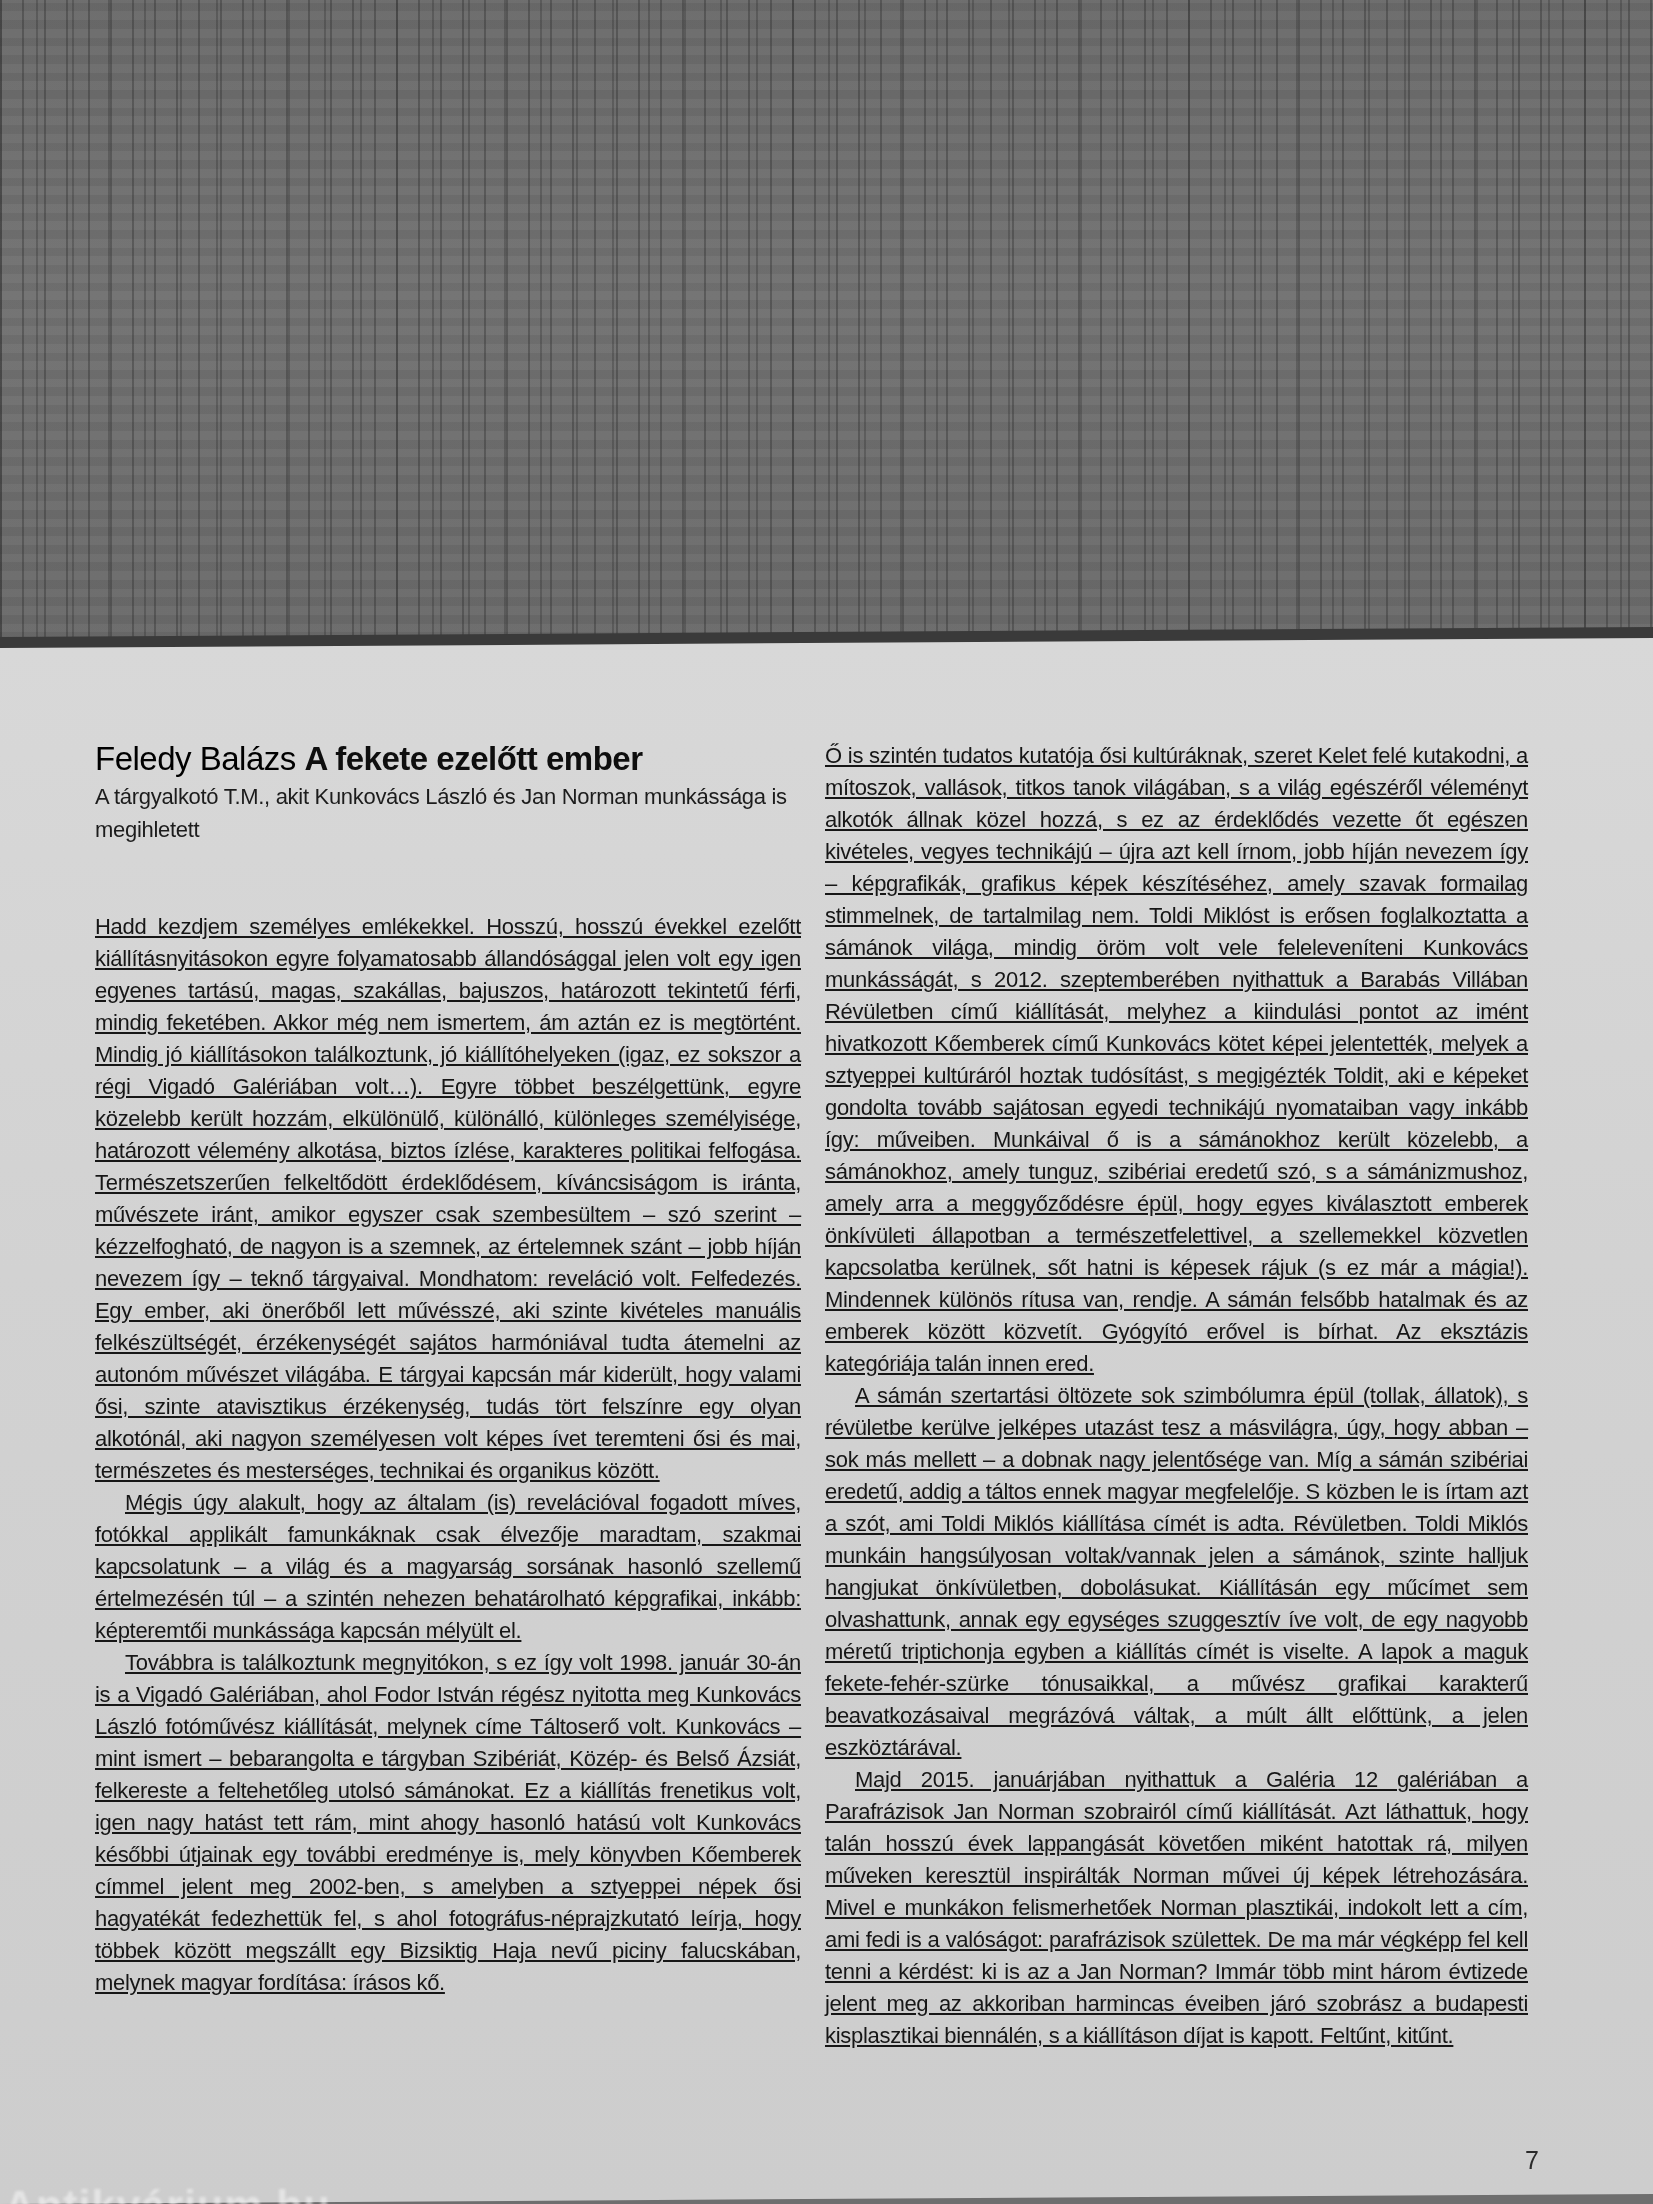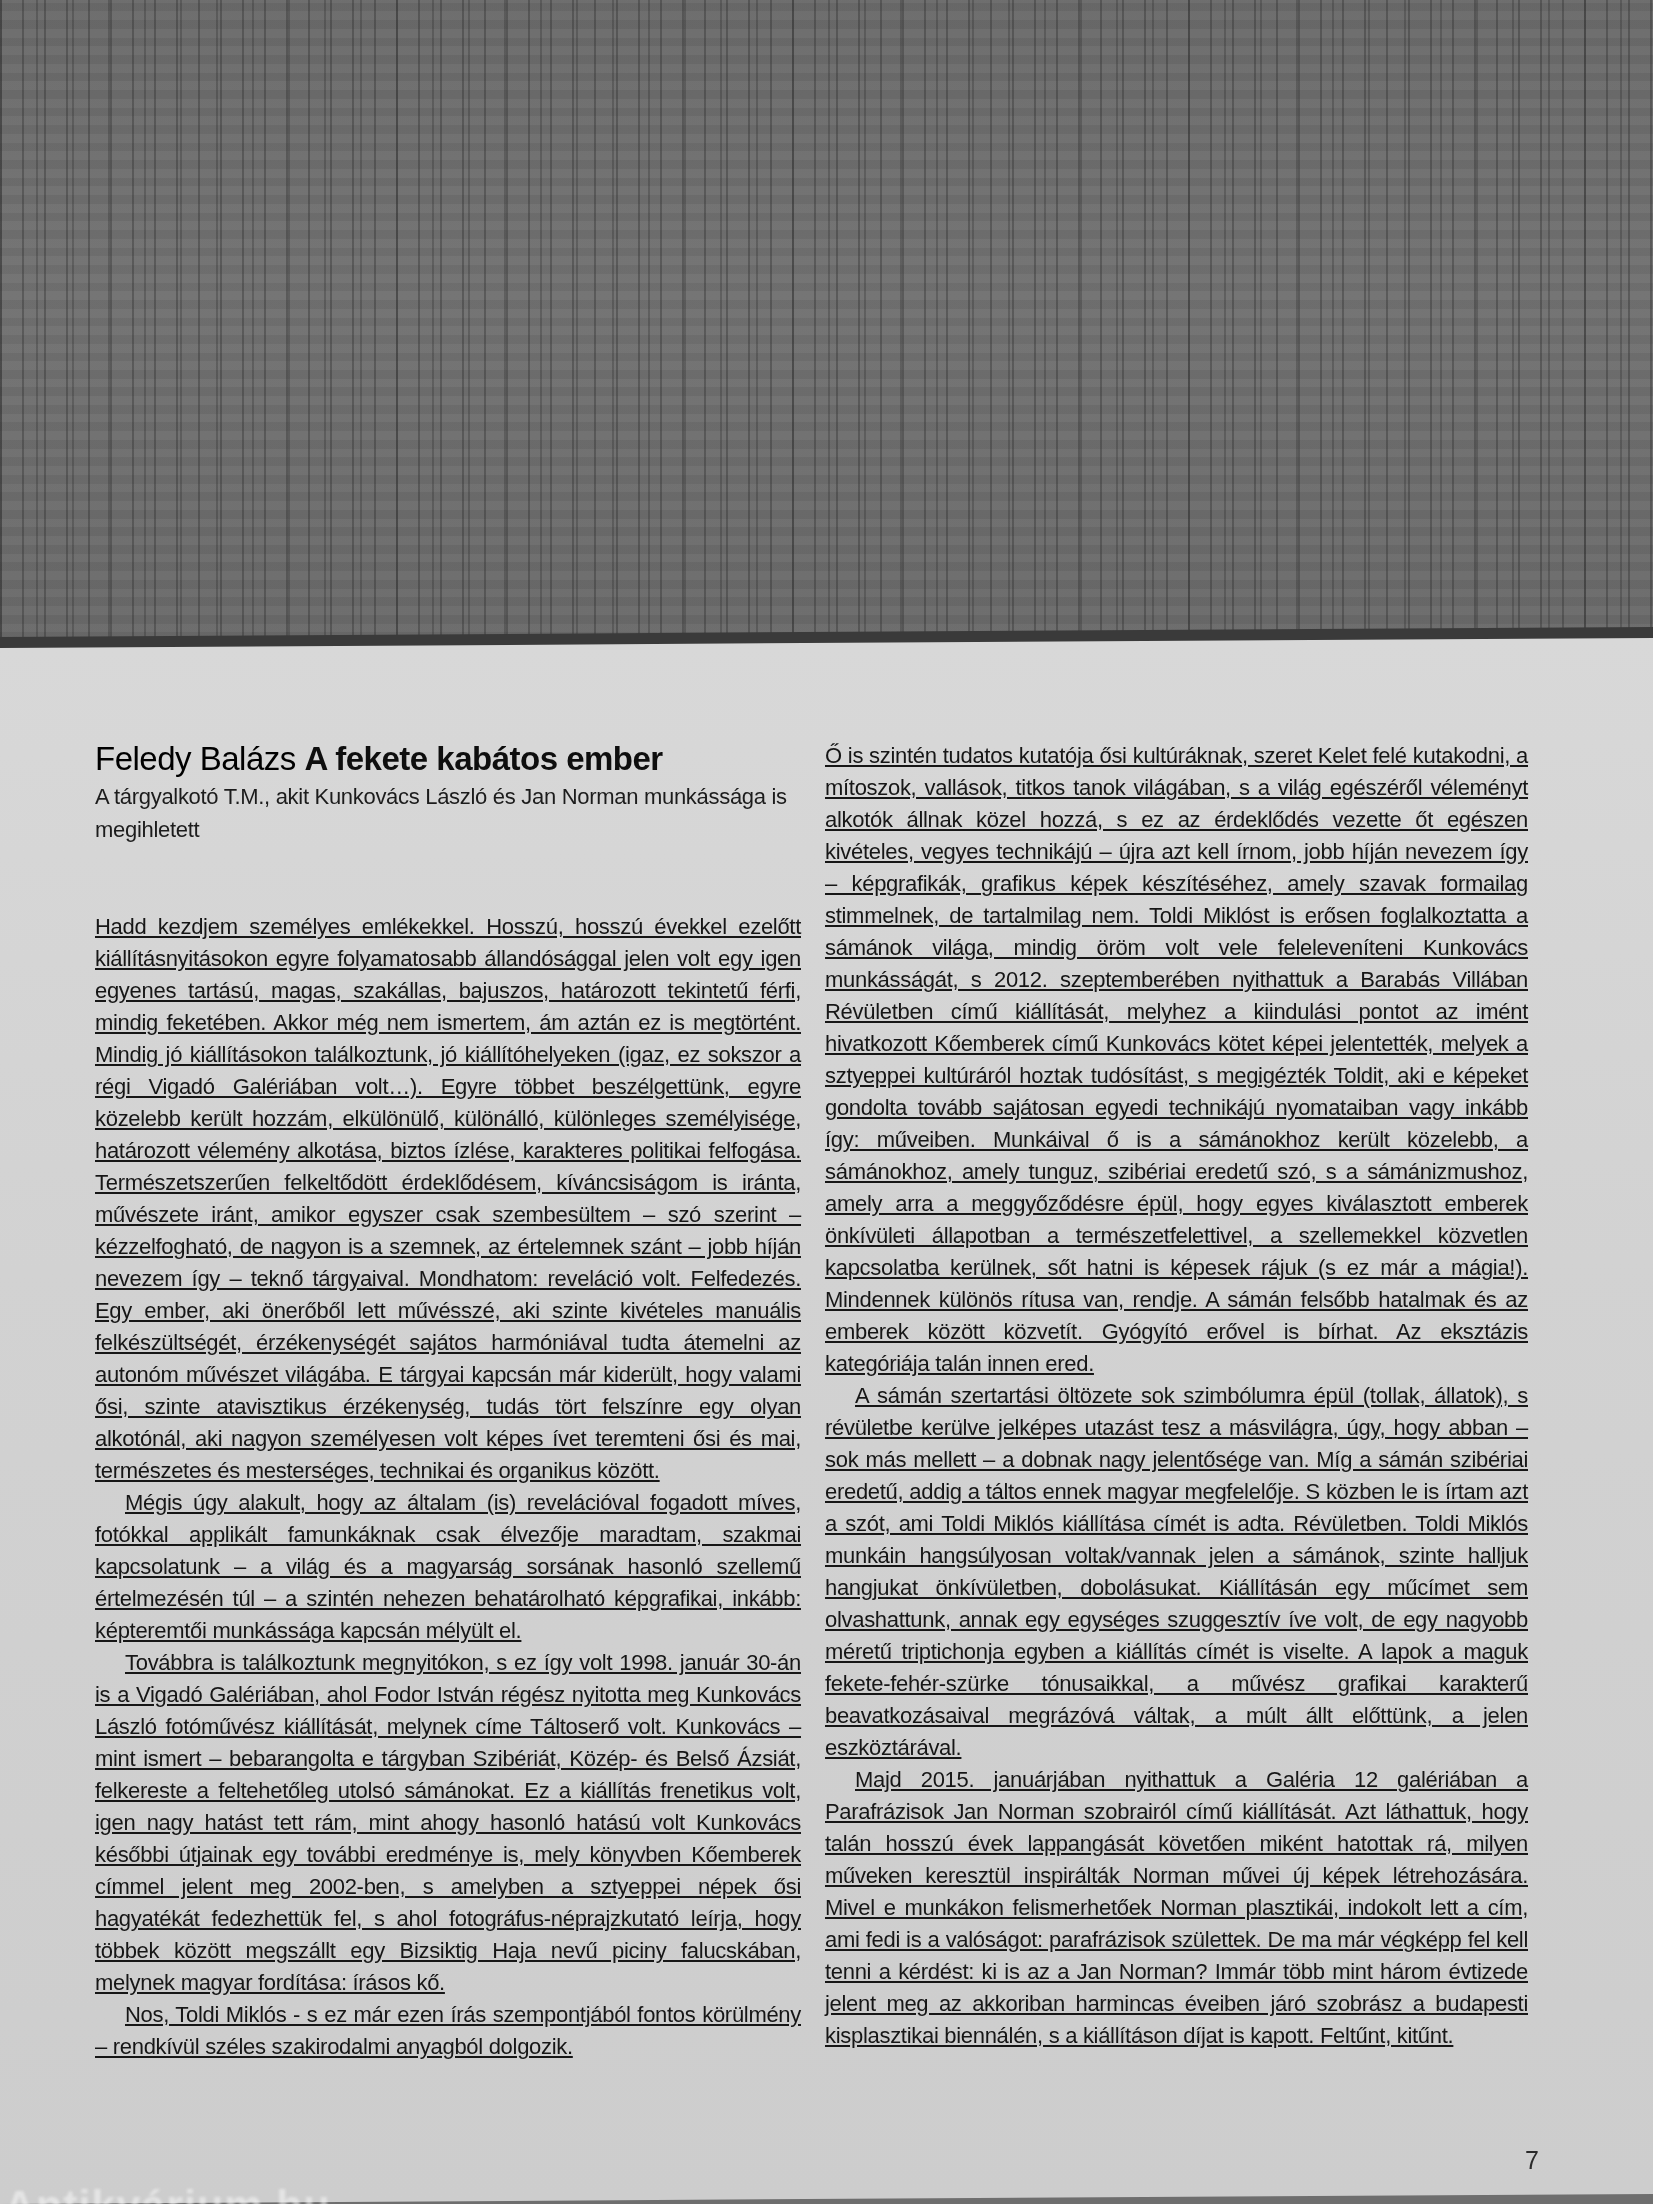--- a/index.html
+++ b/index.html
@@ -125,30 +125,29 @@
 </head>
 <body>
 
 <div class="backdrop"></div>
 <div class="cover-edge"></div>
 <div class="page"></div>
 
 <div class="heading">
   <div class="line1">
     <span class="author">Feledy Balázs</span>
-    <span class="title">A fekete kabátos ember</span>
+    <span class="title">A fekete ezelőtt ember</span>
   </div>
   <div class="subtitle">A tárgyalkotó T.M., akit Kunkovács László és Jan Norman munkássága is megihletett</div>
 </div>
 
 <div class="column col-left">
   <p class="para">Hadd kezdjem személyes emlékekkel. Hosszú, hosszú évekkel ezelőtt kiállításnyitásokon egyre folyamatosabb állandósággal jelen volt egy igen egyenes tartású, magas, szakállas, bajuszos, határozott tekintetű férfi, mindig feketében.  Akkor még nem ismertem, ám aztán ez is megtörtént. Mindig jó kiállításokon találkoztunk, jó kiállítóhelyeken (igaz, ez sokszor a régi Vigadó Galériában volt…). Egyre többet beszélgettünk, egyre közelebb került hozzám, elkülönülő, különálló, különleges személyisége, határozott vélemény alkotása, biztos ízlése, karakteres politikai felfogása. Természetszerűen felkeltődött érdeklődésem, kíváncsiságom is iránta, művészete iránt, amikor egyszer csak szembesültem – szó szerint – kézzelfogható, de nagyon is a szemnek, az értelemnek szánt – jobb híján nevezem így – teknő tárgyaival. Mondhatom: reveláció volt. Felfedezés. Egy ember, aki önerőből lett művésszé, aki szinte kivételes manuális felkészültségét, érzékenységét sajátos harmóniával tudta átemelni az autonóm művészet világába. E tárgyai kapcsán már kiderült, hogy valami ősi, szinte atavisztikus érzékenység, tudás tört felszínre egy olyan alkotónál, aki nagyon személyesen volt képes ívet teremteni ősi és mai, természetes és mesterséges, technikai és organikus között.</p>
   <p class="para indent">Mégis úgy alakult, hogy az általam (is) revelációval fogadott míves, fotókkal applikált famunkáknak csak élvezője maradtam, szakmai kapcsolatunk – a világ és a magyarság sorsának hasonló szellemű értelmezésén túl – a szintén nehezen behatárolható képgrafikai, inkább: képteremtői munkássága kapcsán mélyült el.</p>
   <p class="para indent">Továbbra is találkoztunk megnyitókon, s ez  így volt 1998. január 30-án is a Vigadó Galériában, ahol Fodor István régész nyitotta meg Kunkovács László fotóművész kiállítását, melynek címe Táltoserő volt. Kunkovács – mint ismert – bebarangolta e tárgyban Szibériát, Közép- és Belső Ázsiát, felkereste a feltehetőleg utolsó sámánokat. Ez a kiállítás frenetikus volt, igen nagy hatást tett rám, mint ahogy hasonló hatású volt Kunkovács későbbi útjainak egy további eredménye is, mely könyvben Kőemberek címmel jelent meg 2002-ben, s  amelyben a sztyeppei népek ősi hagyatékát fedezhettük fel, s ahol fotográfus-néprajzkutató leírja, hogy többek között megszállt egy Bizsiktig Haja nevű piciny falucskában, melynek magyar fordítása: írásos kő.</p>
-  <p class="para indent">Nos, Toldi Miklós - s ez már ezen írás szempontjából fontos körülmény – rendkívül széles szakirodalmi anyagból dolgozik.</p>
 </div>
 
 <div class="column col-right">
   <p class="para">Ő is szintén tudatos kutatója ősi kultúráknak, szeret Kelet felé kutakodni, a mítoszok, vallások, titkos tanok világában, s a világ egészéről véleményt alkotók állnak közel hozzá, s ez az érdeklődés vezette őt egészen kivételes, vegyes technikájú – újra azt kell írnom, jobb híján nevezem így – képgrafikák, grafikus képek készítéséhez, amely szavak formailag stimmelnek, de tartalmilag nem. Toldi Miklóst is erősen foglalkoztatta a sámánok világa, mindig öröm volt vele feleleveníteni Kunkovács munkásságát, s 2012. szeptemberében nyithattuk a Barabás Villában Révületben című kiállítását, melyhez a kiindulási pontot az imént hivatkozott Kőemberek című Kunkovács kötet képei jelentették, melyek a sztyeppei kultúráról hoztak tudósítást, s megigézték Toldit, aki e képeket gondolta tovább sajátosan egyedi technikájú nyomataiban vagy inkább így: műveiben. Munkáival ő is a sámánokhoz került közelebb, a sámánokhoz, amely tunguz, szibériai eredetű szó, s a sámánizmushoz, amely arra a meggyőződésre épül, hogy egyes kiválasztott emberek önkívületi állapotban a természetfelettivel, a szellemekkel közvetlen kapcsolatba kerülnek, sőt hatni is képesek rájuk (s ez már a mágia!). Mindennek különös rítusa van, rendje. A sámán felsőbb hatalmak és az emberek között közvetít. Gyógyító erővel is bírhat. Az eksztázis kategóriája talán innen ered.</p>
   <p class="para indent">A sámán szertartási öltözete sok szimbólumra épül (tollak, állatok), s révületbe kerülve jelképes utazást tesz a másvilágra, úgy, hogy abban – sok más mellett – a dobnak nagy jelentősége van. Míg a sámán szibériai eredetű, addig a táltos ennek magyar megfelelője. S közben le is írtam azt a szót, ami Toldi Miklós kiállítása címét is adta. Révületben. Toldi Miklós munkáin hangsúlyosan voltak/vannak jelen a sámánok, szinte halljuk hangjukat önkívületben, dobolásukat. Kiállításán egy műcímet sem olvashattunk, annak egy egységes szuggesztív íve volt, de egy nagyobb méretű triptichonja egyben a kiállítás címét is viselte. A lapok a maguk fekete-fehér-szürke tónusaikkal, a művész grafikai karakterű beavatkozásaival megrázóvá váltak, a múlt állt előttünk, a jelen eszköztárával.</p>
   <p class="para indent">Majd 2015. januárjában nyithattuk a Galéria 12 galériában a Parafrázisok Jan Norman szobrairól című kiállítását. Azt láthattuk, hogy talán hosszú évek lappangását követően miként hatottak rá, milyen műveken keresztül inspirálták Norman művei új képek létrehozására. Mivel e munkákon felismerhetőek Norman plasztikái, indokolt lett a cím, ami fedi is a valóságot: parafrázisok születtek. De ma már végképp fel kell tenni a kérdést: ki is az a Jan Norman? Immár több mint három évtizede jelent meg az akkoriban harmincas éveiben járó szobrász a budapesti kisplasztikai biennálén, s a kiállításon díjat is kapott. Feltűnt, kitűnt.</p>
 </div>
 
 <div class="page-number">7</div>
 <div class="watermark">Antikvárium.hu</div>

